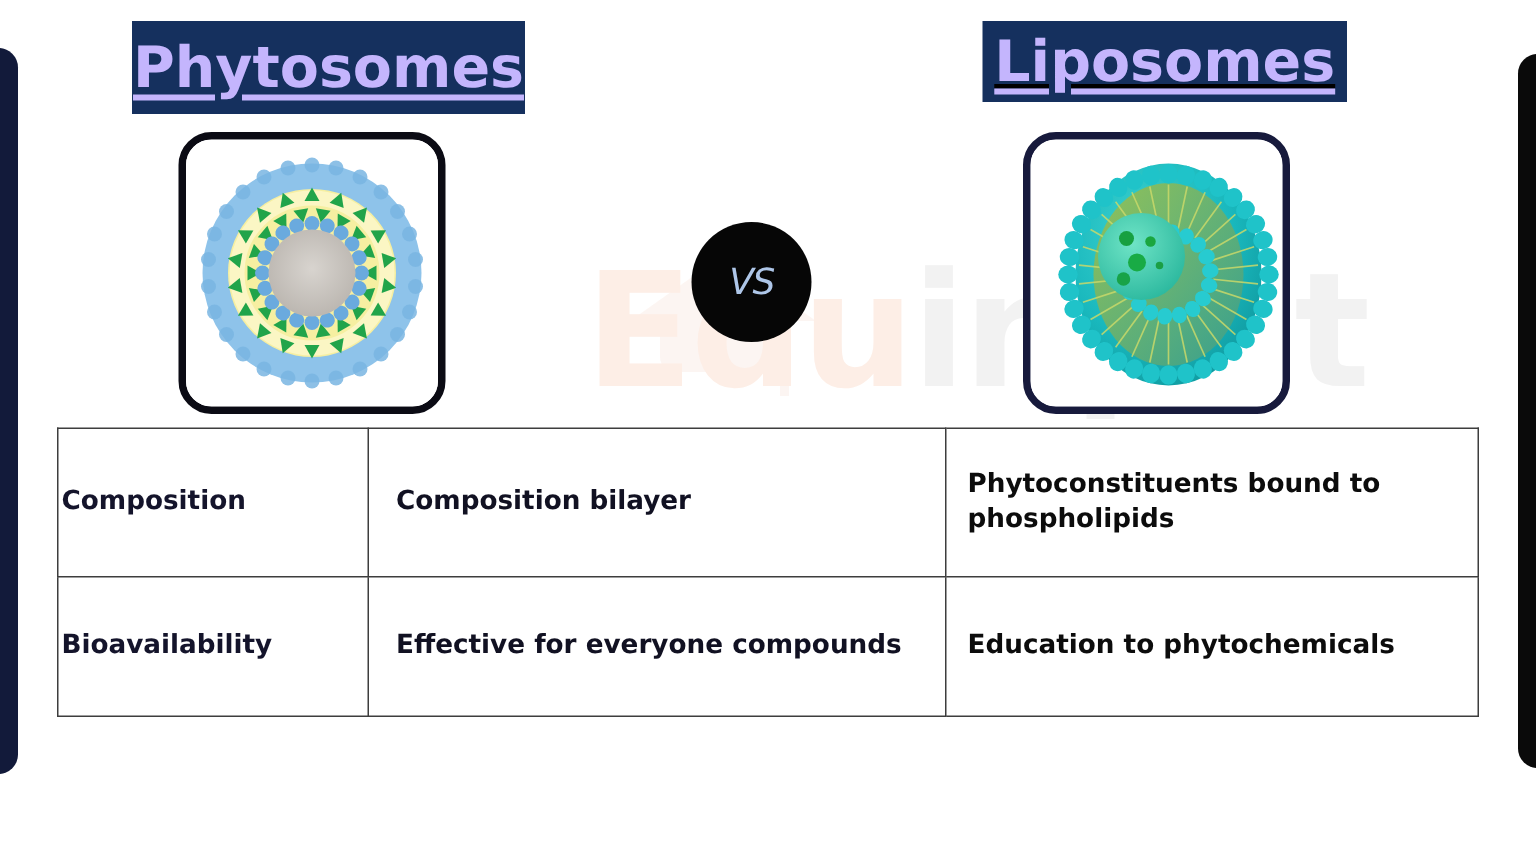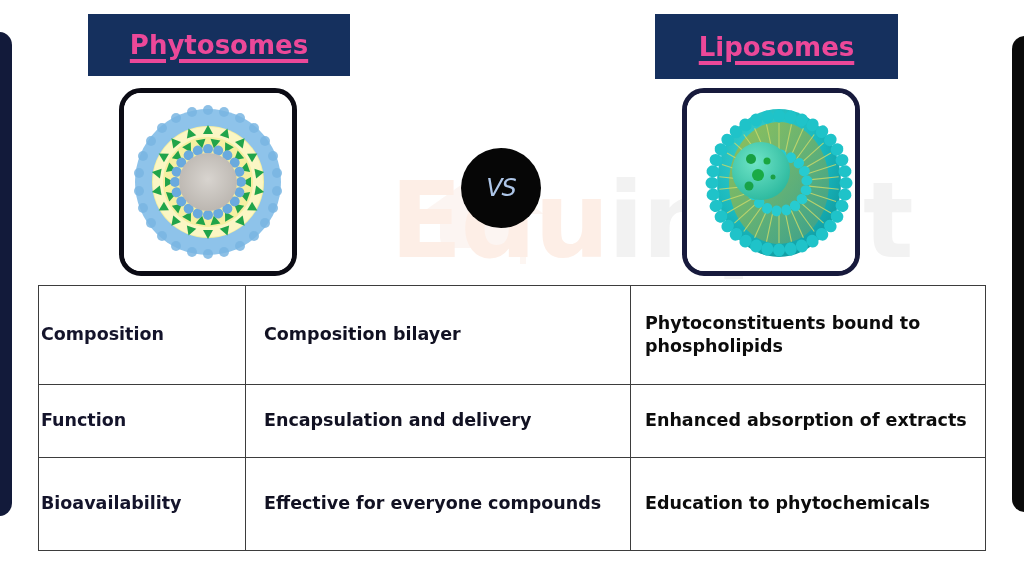--- a/index.html
+++ b/index.html
@@ -106,36 +106,36 @@
   
   .title-banner {
     position: absolute;
     background: #15305e;
     display: flex;
     align-items: center;
     justify-content: center;
     z-index: 3;
   }
   .title-banner .title-text {
-    color: #ec4899;
+    color: #c4b5fd;
     font-weight: bold;
-    font-size: 26px;
+    font-size: 38px;
     letter-spacing: 0px;
     text-decoration: underline;
     text-underline-offset: 5px;
     text-decoration-thickness: 4px;
     white-space: nowrap;
   }
   #banner-phytosomes {
     left: 88px; top: 14px;
     width: 262px; height: 62px;
   }
   #banner-liposomes {
     left: 655px; top: 14px;
-    width: 243px; height: 65px;
+    width: 243px; height: 54px; text-decoration: underline;
   }
 
   
   .img-card {
     position: absolute;
     background: #ffffff;
     border-radius: 22px;
     overflow: hidden;
     z-index: 3;
   }
@@ -772,25 +772,20 @@
     <span class="vs-text">VS</span>
   </div>
 
   <table id="compare-table">
     <tbody>
       <tr class="row-1">
         <td class="cell-label">Composition</td>
         <td class="cell-a">Composition bilayer</td>
         <td class="cell-b">Phytoconstituents bound to phospholipids</td>
       </tr>
-      <tr class="row-2">
-        <td class="cell-label">Function</td>
-        <td class="cell-a">Encapsulation and delivery</td>
-        <td class="cell-b">Enhanced absorption of extracts</td>
-      </tr>
       <tr class="row-3">
         <td class="cell-label">Bioavailability</td>
         <td class="cell-a">Effective for everyone compounds</td>
         <td class="cell-b">Education to phytochemicals</td>
       </tr>
     </tbody>
   </table>
 
 </div>
 

